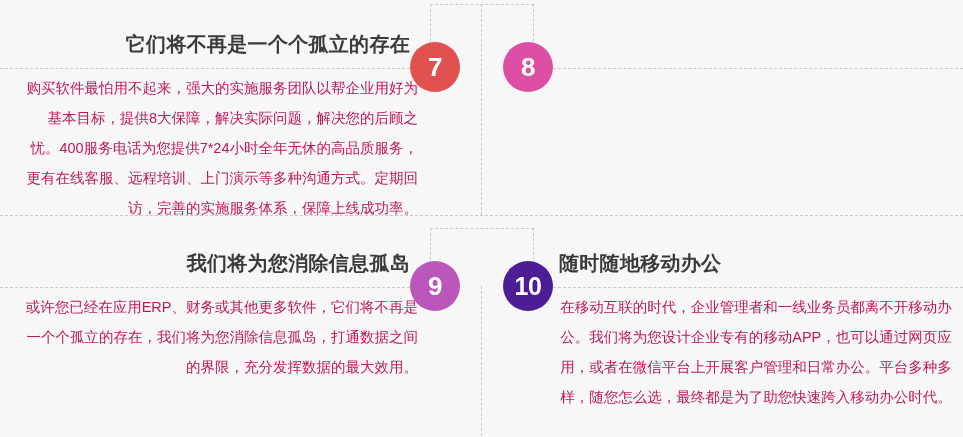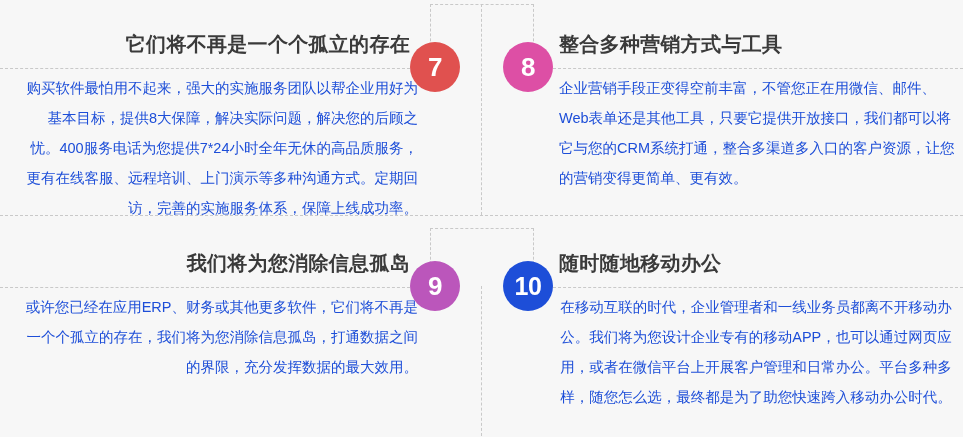--- a/index.html
+++ b/index.html
@@ -70,21 +70,21 @@
     font-size: 20px;
     font-weight: bold;
     color: #3a3a3a;
     letter-spacing: 0.3px;
     line-height: 1.2;
     margin: 0;
     white-space: nowrap;
   }
   .card-body {
     font-size: 14.5px;
-    color: #1d4ed8;
+    color: #be185d;
     line-height: 30px;
     margin: 0;
   }
 
   
   .card-tl .card-title { position: absolute; right: 24px; top: 32px; }
   .card-tl .card-body  { position: absolute; right: 16px; top: 73px; width: 394px; text-align: right; }
 
   .card-bl .card-title { position: absolute; right: 24px; top: 32px; }
   .card-bl .card-body  { position: absolute; right: 16px; top: 73px; width: 394px; text-align: right; }
@@ -133,31 +133,27 @@
   <div class="dash-v sc-bot-mid"></div>
 
   <div class="dash-h rule-tl"></div>
   <div class="dash-h rule-tr"></div>
   <div class="dash-h rule-bl"></div>
   <div class="dash-h rule-br"></div>
 
   <div class="badge badge-7" style="background: rgb(224, 81, 79);">7</div>
   <div class="badge badge-8" style="background: rgb(221, 79, 165);">8</div>
   <div class="badge badge-9" style="background: rgb(187, 86, 187);">9</div>
-  <div class="badge badge-10" style="background: #1d4ed8;">10</div>
+  <div class="badge badge-10" style="background: #4c1d95;">10</div>
 
   <div class="card card-tl">
     <h3 class="card-title">它们将不再是一个个孤立的存在</h3>
     <p class="card-body">购买软件最怕用不起来，强大的实施服务团队以帮企业用好为基本目标，提供8大保障，解决实际问题，解决您的后顾之忧。400服务电话为您提供7*24小时全年无休的高品质服务，更有在线客服、远程培训、上门演示等多种沟通方式。定期回访，完善的实施服务体系，保障上线成功率。</p>
   </div>
 
-  <div class="card card-tr">
-    <h3 class="card-title">整合多种营销方式与工具</h3>
-    <p class="card-body">企业营销手段正变得空前丰富，不管您正在用微信、邮件、Web表单还是其他工具，只要它提供开放接口，我们都可以将它与您的CRM系统打通，整合多渠道多入口的客户资源，让您的营销变得更简单、更有效。</p>
-  </div>
 
   <div class="card card-bl">
     <h3 class="card-title">我们将为您消除信息孤岛</h3>
     <p class="card-body">或许您已经在应用ERP、财务或其他更多软件，它们将不再是一个个孤立的存在，我们将为您消除信息孤岛，打通数据之间的界限，充分发挥数据的最大效用。</p>
   </div>
 
   <div class="card card-br">
     <h3 class="card-title">随时随地移动办公</h3>
     <p class="card-body">在移动互联的时代，企业管理者和一线业务员都离不开移动办公。我们将为您设计企业专有的移动APP，也可以通过网页应用，或者在微信平台上开展客户管理和日常办公。平台多种多样，随您怎么选，最终都是为了助您快速跨入移动办公时代。</p>
   </div>

